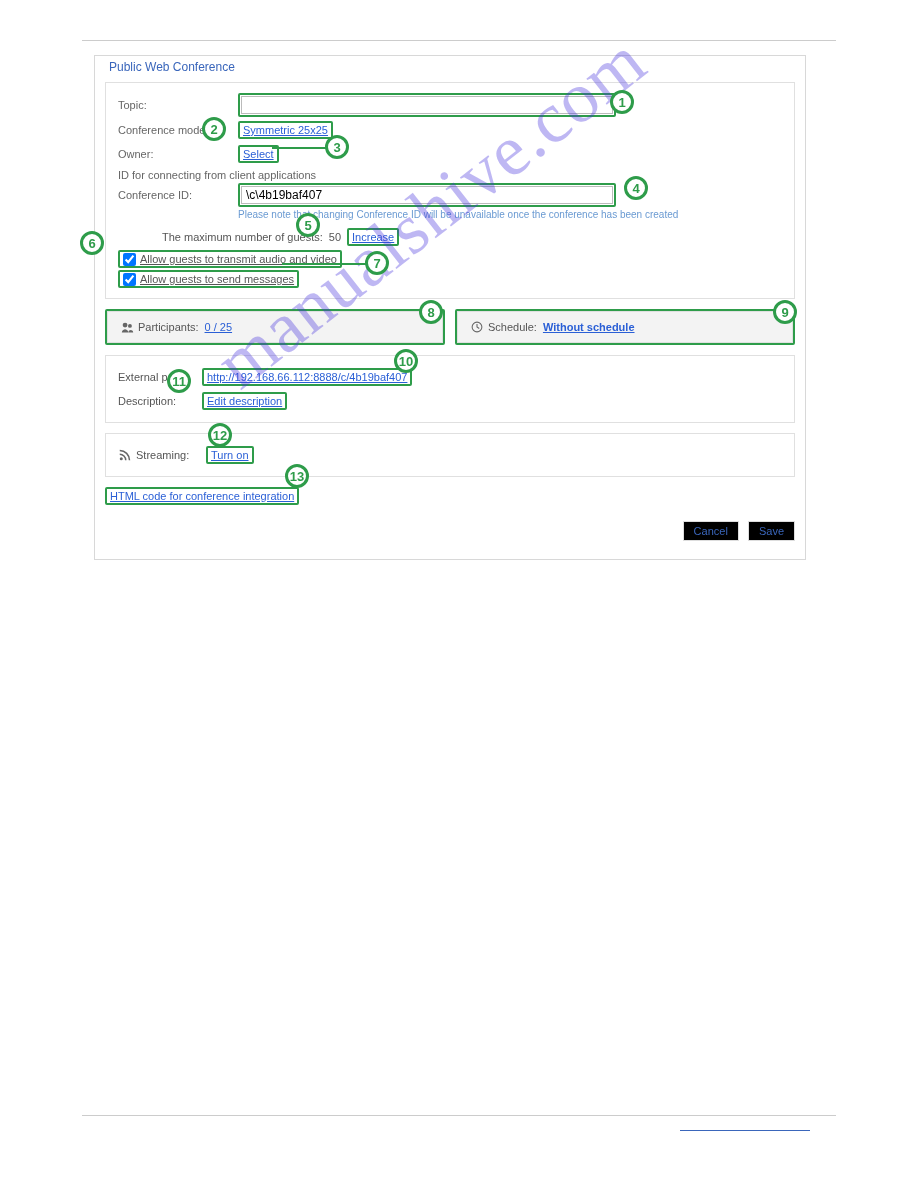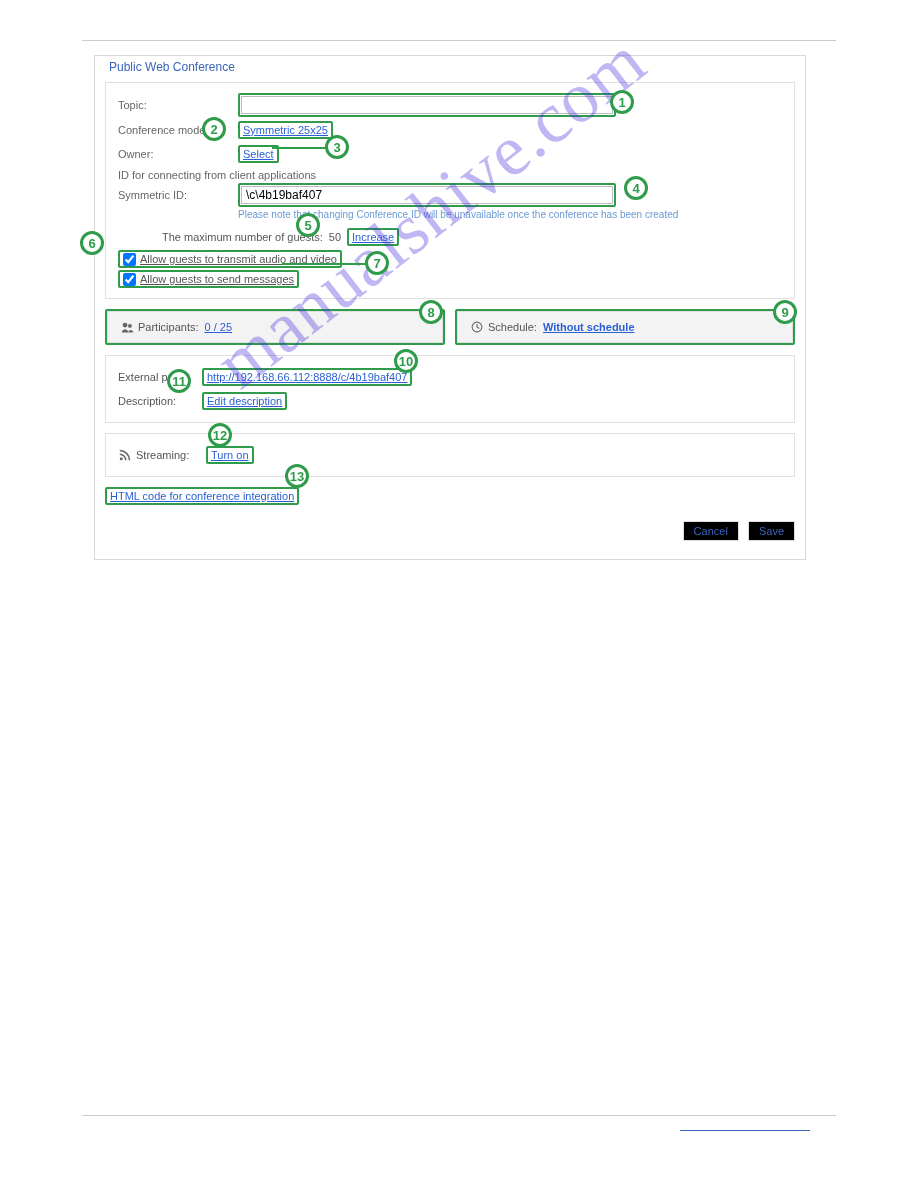--- a/index.html
+++ b/index.html
@@ -169,21 +169,21 @@
         </span>
     </div>
     <div class="row">
       <span class="lbl">Owner:</span>
       <span class="hilite">
           <a class="link-u">Select</a>
         </span>
     </div>
     <div class="hint">ID for connecting from client applications</div>
     <div class="row">
-      <span class="lbl">Symmetric ID:</span>
+      <span class="lbl">Conference ID:</span>
       <span class="hilite" style="padding:1px;">
           <input class="input-text" style="width: 372px;" value="\c\4b19baf407">
         </span>
     </div>
     <div class="note">Please note that changing Conference ID will be unavailable once the conference has been created</div>
     <div class="row" style="margin-top:6px;margin-left:44px;">
       <span>The maximum number of guests:</span>
       <span style="margin:0 6px;font-weight:normal">50</span>
       <span class="hilite">
           <a class="link-u">Increase</a>

